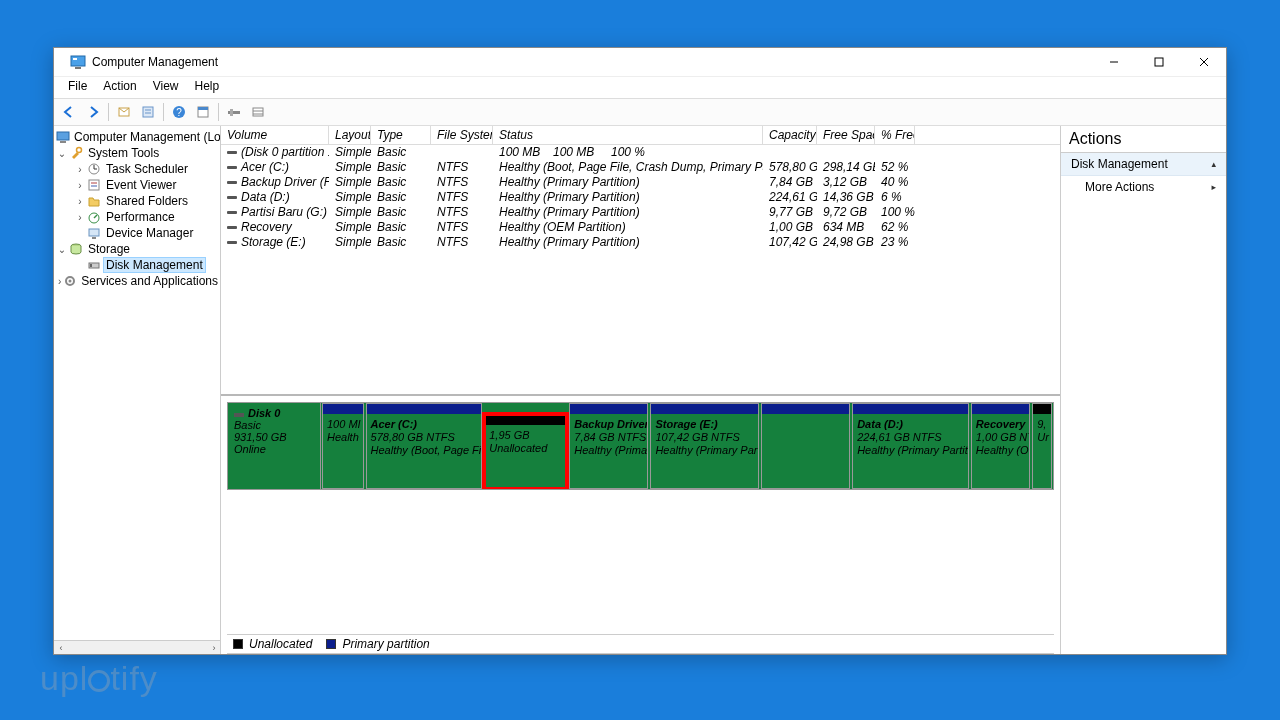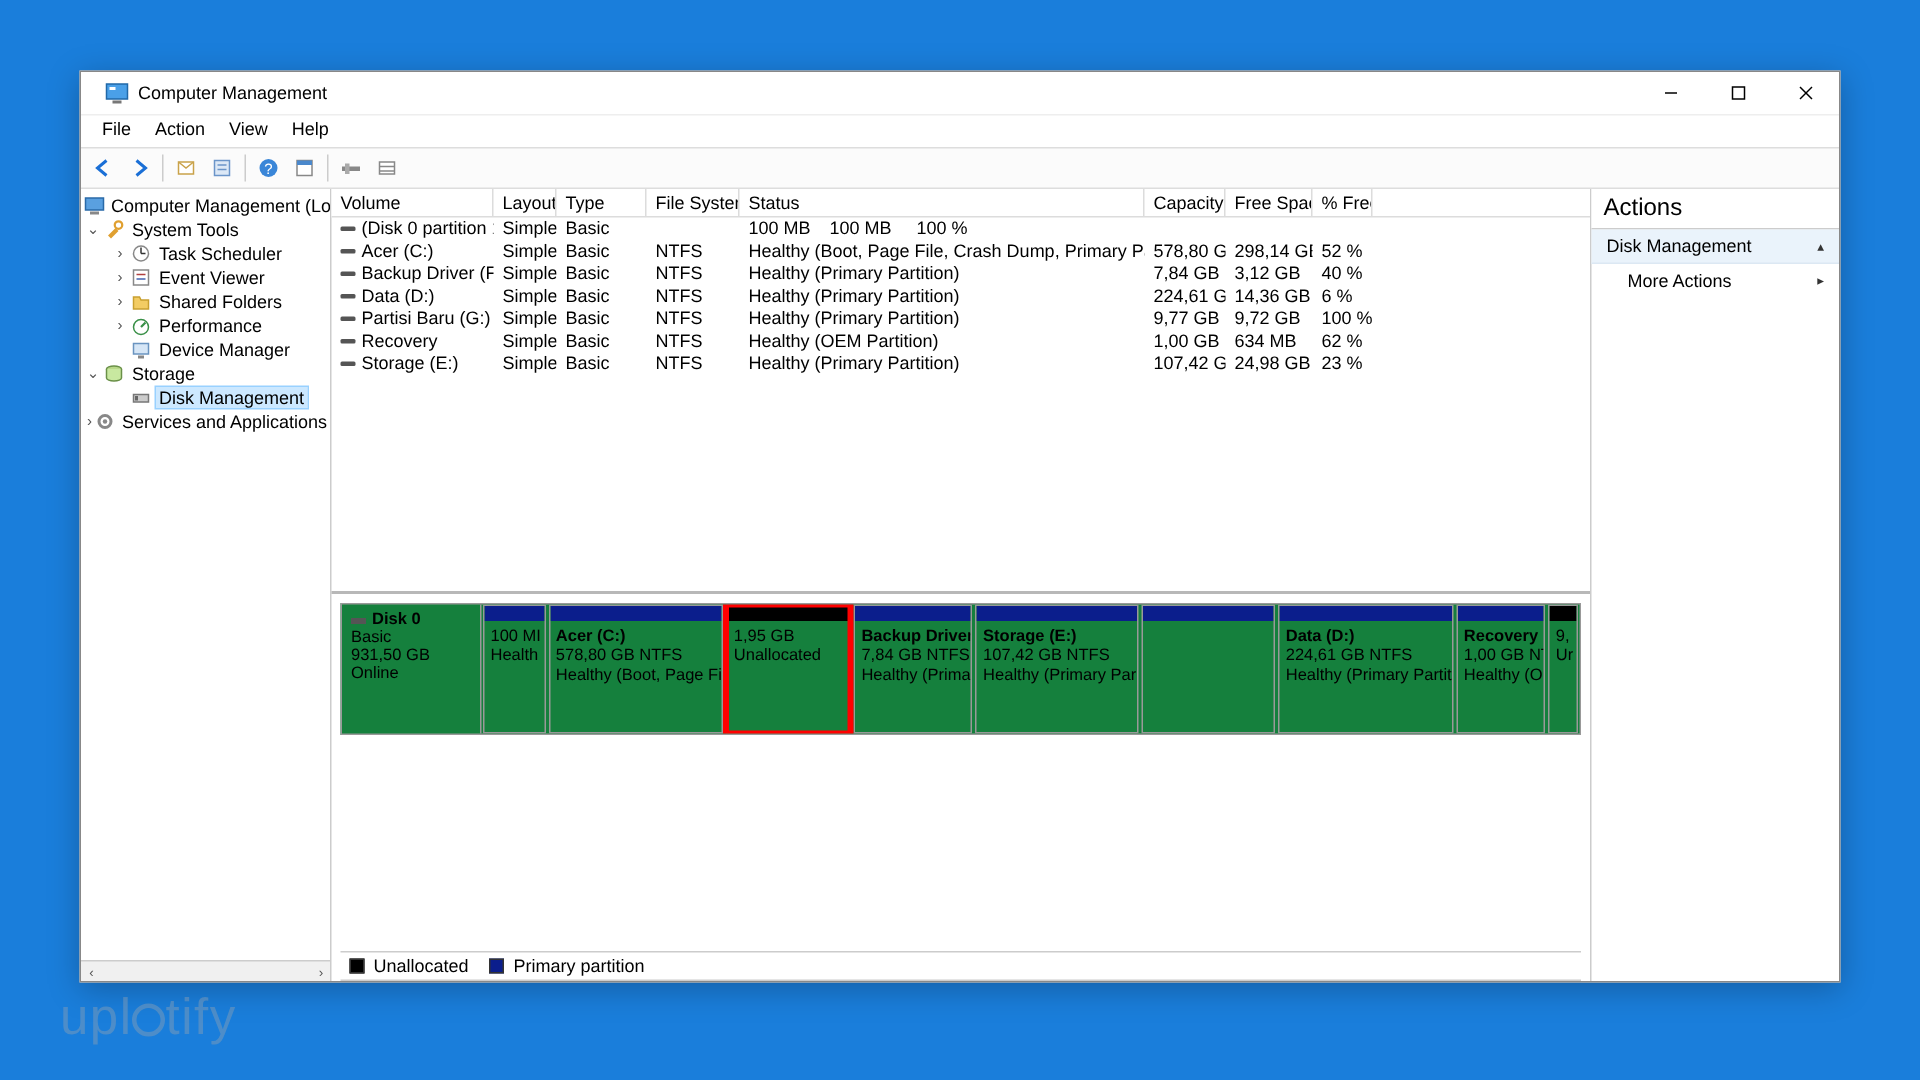--- a/index.html
+++ b/index.html
@@ -18,21 +18,21 @@
 .toolbar .sep { width: 1px; height: 18px; background: #ccc; margin: 0 2px; }
 .body { flex: 1; display: flex; min-height: 0; }
 .tree { width: 167px; border-right: 1px solid #ccc; overflow: hidden; font-size: 12px; padding-top: 3px; padding-left: 2px; }
 .tree-row { display: flex; align-items: center; height: 16px; white-space: nowrap; }
 .tree-row .exp { width: 12px; text-align: center; color: #555; font-size: 10px; }
 .tree-row .ticon { width: 16px; height: 16px; display: inline-flex; align-items: center; justify-content: center; margin-right: 2px; }
 .tree-row.sel .lbl { background: #cce8ff; outline: 1px solid #99d1ff; }
 .tree-row .lbl { padding: 0 2px; }
 .indent0 { padding-left: 0px; }
 .indent1 { padding-left: 18px; }
-.center { flex: 1; display: flex; flex-direction: column; border-right: 1px solid #ccc; min-width: 0; }
+.center { flex: 1; display: flex; flex-direction: column; border-right: 1px solid #ccc; min-width: 0; font-style: italic; }
 .volumes { height: 270px; border-bottom: 2px solid #b8b8b8; display: flex; flex-direction: column; position: relative; }
 .vol-head { display: flex; background: #fff; border-bottom: 1px solid #dcdcdc; }
 .vol-head .hcell { font-size: 12px; padding: 2px 6px; border-right: 1px solid #dcdcdc; white-space: nowrap; overflow: hidden; }
 .vc-vol { width: 108px; }
 .vc-lay { width: 42px; }
 .vc-typ { width: 60px; }
 .vc-fs  { width: 62px; text-align: left;}
 .vc-sta { width: 270px; }
 .vc-cap { width: 54px; }
 .vc-fsp { width: 58px; }
@@ -46,21 +46,21 @@
 .disk-label { width: 93px; border-right: 1px solid #999; padding: 4px 6px; font-size: 11px; display: flex; flex-direction: column; }
 .disk-label .dname { font-weight: bold; }
 .disk-label .dicon { width:10px; height:4px; background:#555; display:inline-block; margin-right:4px; }
 .parts { flex: 1; display: flex; position: relative; overflow: hidden; }
 .part { border: 1px solid #999; margin: 0 1px; display: flex; flex-direction: column; font-size: 11px; overflow: hidden; position: relative; }
 .part .bar { height: 10px; flex-shrink: 0; }
 .bar-primary { background: #0b1e8c; }
 .bar-unalloc { background: #000; }
 .part .pbody { padding: 4px 4px; line-height: 13px; white-space: nowrap; overflow: hidden; }
 .part .ptitle { font-weight: bold; }
-.highlight { outline: 4px solid #ff0000; outline-offset: -2px; z-index: 5; }
+.highlight { outline: 4px solid #ff0000; outline-offset: -2px; z-index: 5; margin-top: 11px; }
 .legend { position: absolute; left: 6px; right: 6px; bottom: 0; height: 20px; border-top: 1px solid #ccc; border-bottom: 1px solid #ccc; display: flex; align-items: center; font-size: 12px; padding-left: 6px; gap: 6px; background:#fff;}
 .legend .sw { width: 10px; height: 10px; display: inline-block; border:1px solid #333;}
 .sw-unalloc { background:#000;}
 .sw-primary { background:#0b1e8c;}
 .tree-scroll { position:absolute; left:0; bottom:0; width:167px; height:14px; background:#f0f0f0; display:flex; align-items:center; justify-content:space-between; border-top:1px solid #ccc;}
 .tree-scroll .sbtn{ width:14px;height:14px; display:flex;align-items:center;justify-content:center;font-size:9px;color:#555;}
 .actions { width: 165px; display: flex; flex-direction: column; }
 .actions-head { font-size: 16px; padding: 4px 8px; border-bottom: 1px solid #ccc; background:#fff;}
 .actions-item { font-size: 12px; padding: 4px 10px; display: flex; align-items: center; justify-content: space-between; }
 .actions-item.hdr { background: #eaf3fb; border-bottom: 1px solid #dce8f3; }

